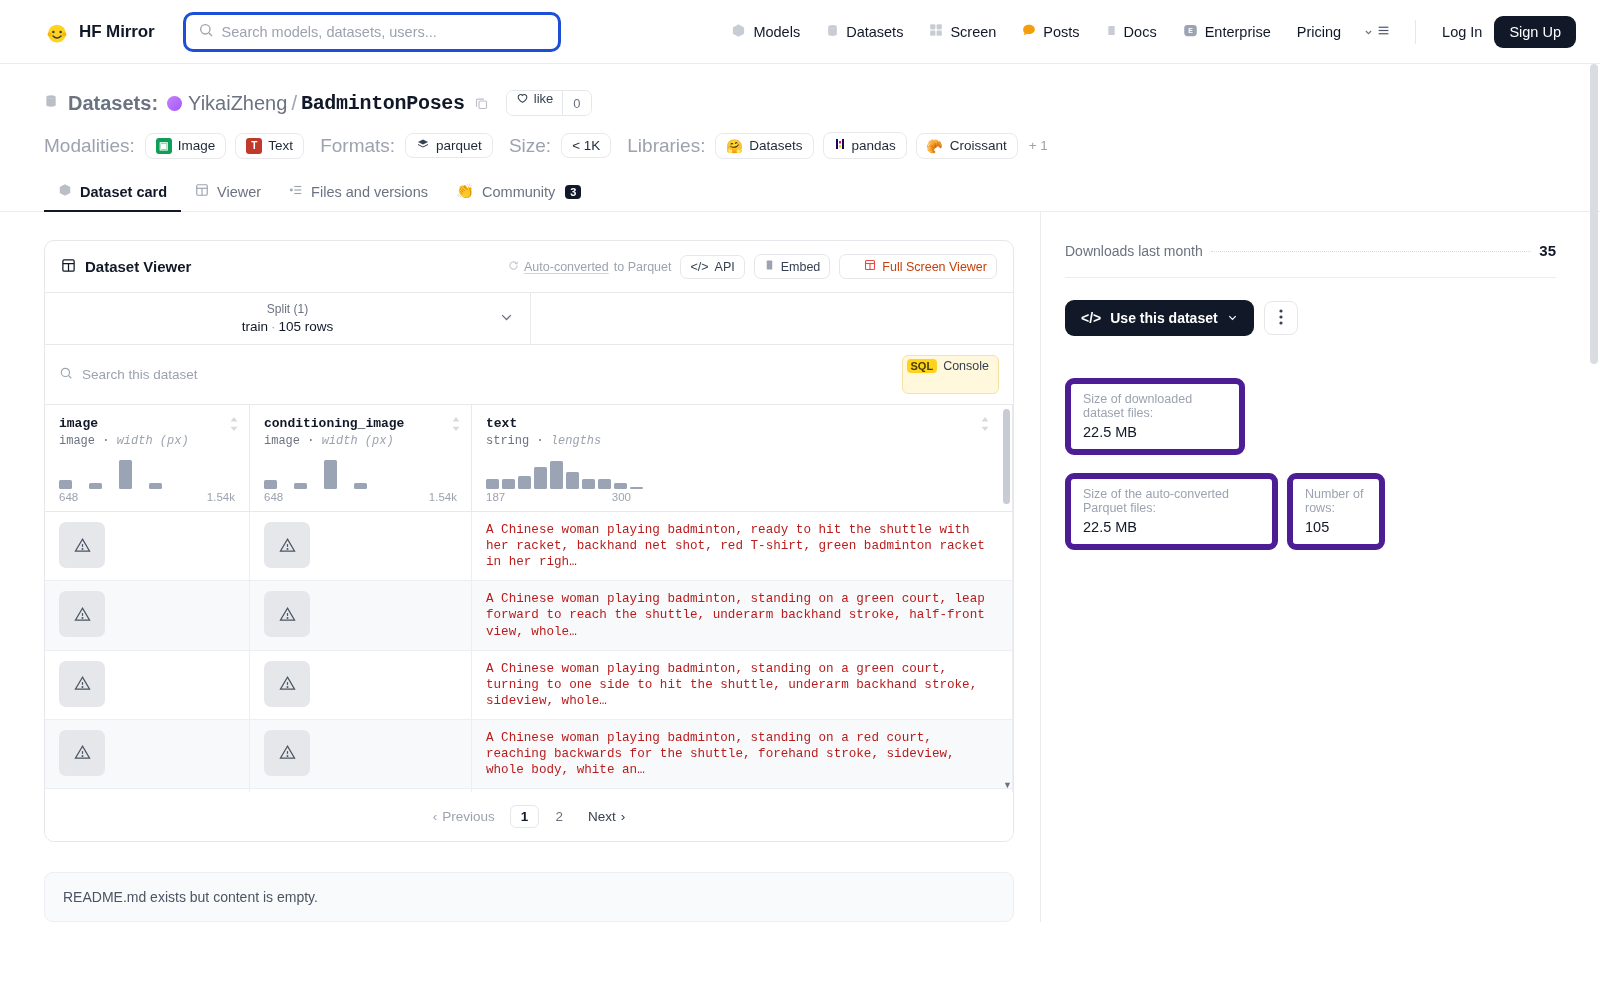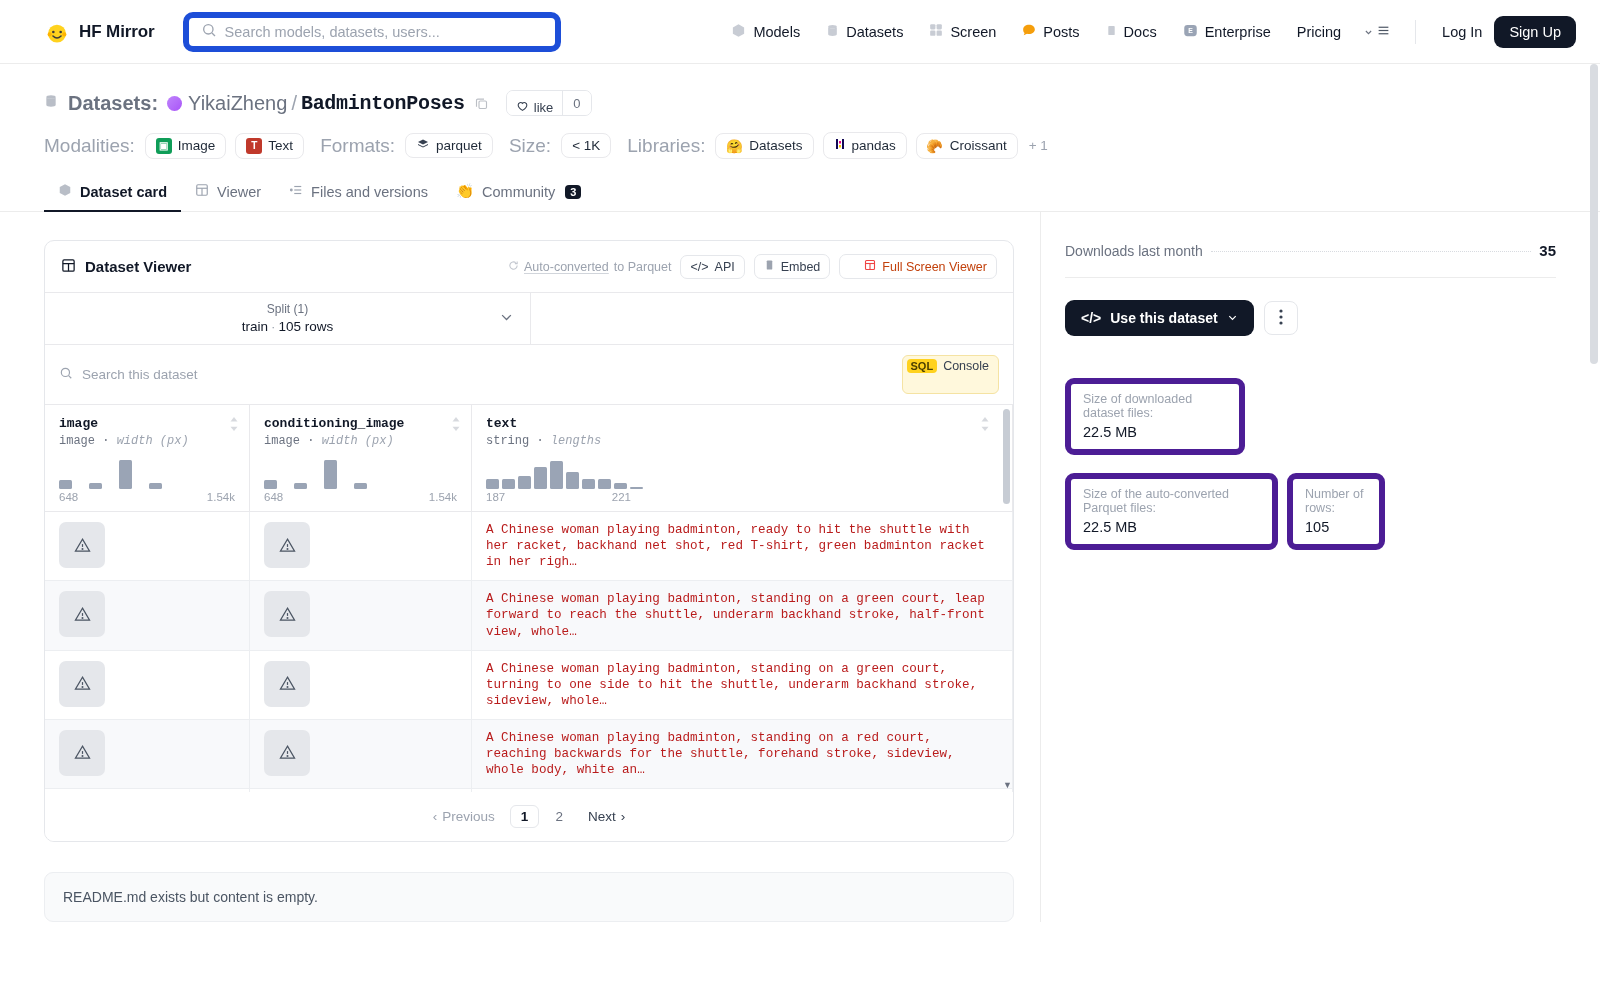--- a/index.html
+++ b/index.html
@@ -20,21 +20,21 @@
     padding: 0 24px;
     gap: 0;
   }
   .brand { display: flex; align-items: center; gap: 9px; margin-left: 20px; }
   .brand-logo { width: 26px; height: 26px; display:block; }
   .brand-name { font-size: 17px; font-weight: 700; color: #111827; letter-spacing: -0.1px; }
 
   .searchbox {
     margin-left: 28px;
     width: 378px; height: 40px;
-    border: 6px solid #1d4ed8; border-radius: 10px;
+    border: 3px solid #1d4ed8; border-radius: 10px;
     background: #fff;
     display: flex; align-items: center; gap: 8px;
     padding: 0 12px;
   }
   .searchbox .ph { color: #9ca3af; font-size: 14.5px; }
 
   .navlinks {
     margin-left: auto;
     display: flex; align-items: center; gap: 0px;
     font-size: 14.5px; color: #1f2937;
@@ -72,21 +72,21 @@
     display:inline-block; margin: 0 6px 0 9px;
   }
   .copy-btn { margin-left: 9px; opacity: .45; display:flex; align-items:center;}
   .like-group {
     margin-left: 17px;
     display: flex; align-items: stretch;
     border: 1px solid #e5e7eb; border-radius: 7px; overflow: hidden;
     height: 26px;
   }
   .like-btn {
-    display: flex; align-items: flex-end; gap: 5px;
+    display: flex; align-items: flex-start; gap: 5px;
     padding: 0 9px; font-size: 13px; color: #374151; background:#fff;
   }
   .like-count {
     border-left: 1px solid #e5e7eb;
     padding: 0 10px; font-size: 13px; color: #6b7280;
     display:flex; align-items:center; background:#fff;
   }
 
   .meta-row {
     display: flex; align-items: center; gap: 0;
@@ -628,21 +628,21 @@
                   <div class="bar" style="height:22px"></div>
                 <div class="bar" style="height:28px"></div>
                   <div class="bar" style="height:17px"></div>
                 <div class="bar" style="height:10px"></div>
                   <div class="bar" style="height:10px"></div>
                 <div class="bar" style="height:6px"></div>
                   <div class="bar" style="height:2px"></div>
               </div>
               <div class="hist-ax" style="width:145px">
                 <span>187</span>
-                <span>221</span>
+                <span>300</span>
               </div>
             </div>
           </div>
 
           <div style="height:280px; overflow:hidden;">
             <div class="trow">
               <div class="td c1">
                 <div class="imgph">
                   <svg width="17" height="17" viewBox="0 0 24 24" fill="none" stroke="#4b5563" stroke-width="1.7">
                       <path d="M12 3 22 20H2z"></path>

